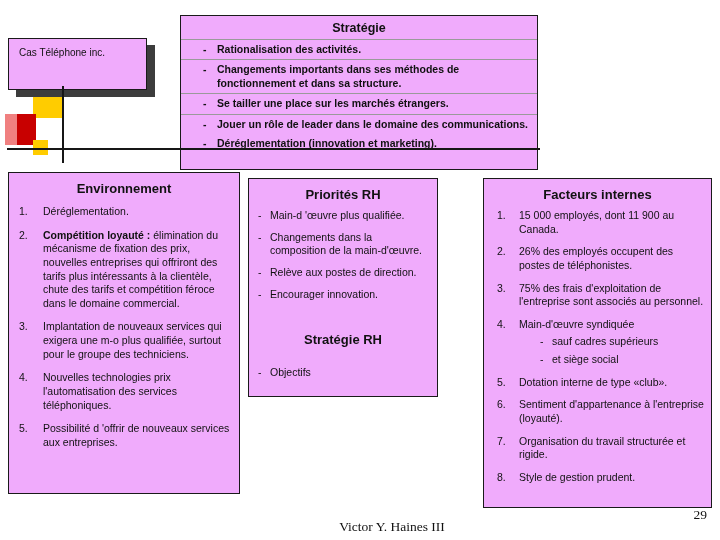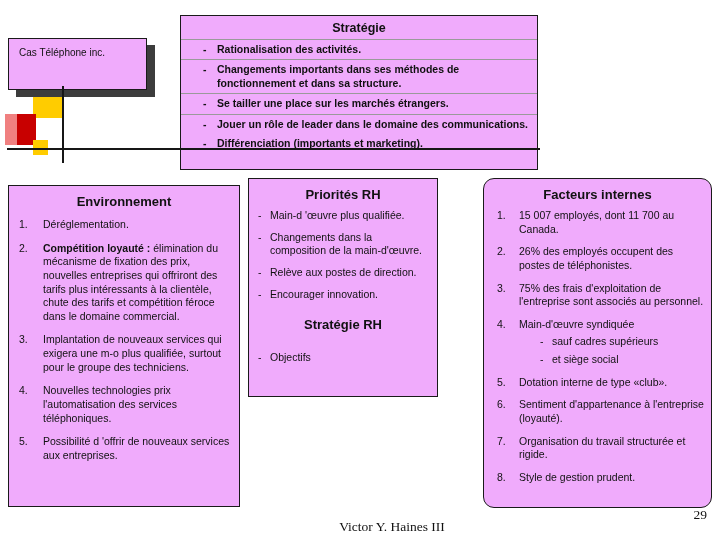--- a/index.html
+++ b/index.html
@@ -34,33 +34,33 @@
   .s-row.no-sep, .s-row:last-child { border-bottom:none; }
   .s-bullet { flex:none; width:36px; padding-left:22px; }
   .s-text { flex:1; }
 
   
   .n-row { display:flex; margin-bottom:10px; font-size:10.5px; line-height:1.3; }
   .n-num { flex:none; width:34px; padding-left:10px; }
   .n-text { flex:1; padding-right:6px; }
   .bold { font-weight:bold; }
 
-  .environnement { left:8px; top:185px; width:232px; height:322px; }
+  .environnement { left:8px; top:172px; width:232px; height:322px; }
   .environnement .sec-title { margin-bottom:2px; }
 
   
   .priorites { left:248px; top:178px; width:190px; height:219px; }
   .d-row { display:flex; margin-bottom:8px; font-size:10.5px; line-height:1.3; }
   .d-bullet { flex:none; width:12px; margin-left:9px; }
   .d-text { flex:1; padding-right:6px; }
-  .mid-title2 { margin-top:16px; padding-top:0; }
+  .mid-title2 { margin-top:31px; padding-top:0; }
   .obj-row { margin-top:12px; }
 
   
-  .facteurs { left:483px; top:178px; width:229px; height:330px;border-radius:11px; }
+  .facteurs { left:483px; top:178px; width:229px; height:330px; }
   .facteurs .n-row { margin-bottom:9px; }
   .facteurs .n-num { width:35px; padding-left:13px; }
   .f-sub { display:flex; padding-left:21px; margin-top:4px; font-size:10.5px; line-height:1.3; }
   .f-sub .sub-bullet { flex:none; width:12px; }
 
   
   .footer-author { position:absolute; left:0; right:0; top:507px; text-align:center;
                    padding-left:64px; font-family:"Liberation Serif", serif; font-size:13.5px;margin-top:12px; }
   .footer-page { position:absolute; top:507px; right:13px;
                  font-family:Liberation Serif, serif; font-size:13.5px; }
@@ -93,21 +93,21 @@
     <div class="s-row">
       <span class="s-bullet">-</span>
       <span class="s-text">Se tailler une place sur les marchés étrangers.</span>
     </div>
     <div class="s-row no-sep">
       <span class="s-bullet">-</span>
       <span class="s-text">Jouer un rôle de leader dans le domaine des communications.</span>
     </div>
     <div class="s-row">
       <span class="s-bullet">-</span>
-      <span class="s-text">Différenciation (importants et marketing).</span>
+      <span class="s-text">Déréglementation (innovation et marketing).</span>
     </div>
   </div>
 
   <div class="box environnement">
     <div class="sec-title">Environnement</div>
     <div class="n-row">
       <span class="n-num">1.</span>
       <span class="n-text">Déréglementation.</span>
     </div>
     <div class="n-row">
@@ -150,21 +150,21 @@
     <div class="d-row obj-row">
       <span class="d-bullet">-</span>
       <span class="d-text">Objectifs</span>
     </div>
   </div>
 
   <div class="box facteurs">
     <div class="sec-title">Facteurs internes</div>
     <div class="n-row">
       <span class="n-num">1.</span>
-      <span class="n-text">15 007 employés, dont 11 700 au Canada.</span>
+      <span class="n-text">15 000 employés, dont 11 900 au Canada.</span>
     </div>
     <div class="n-row">
       <span class="n-num">2.</span>
       <span class="n-text">26% des employés occupent des postes de téléphonistes.</span>
     </div>
     <div class="n-row">
       <span class="n-num">3.</span>
       <span class="n-text">75% des frais d'exploitation de l'entreprise sont associés au personnel.</span>
     </div>
     <div class="n-row">

